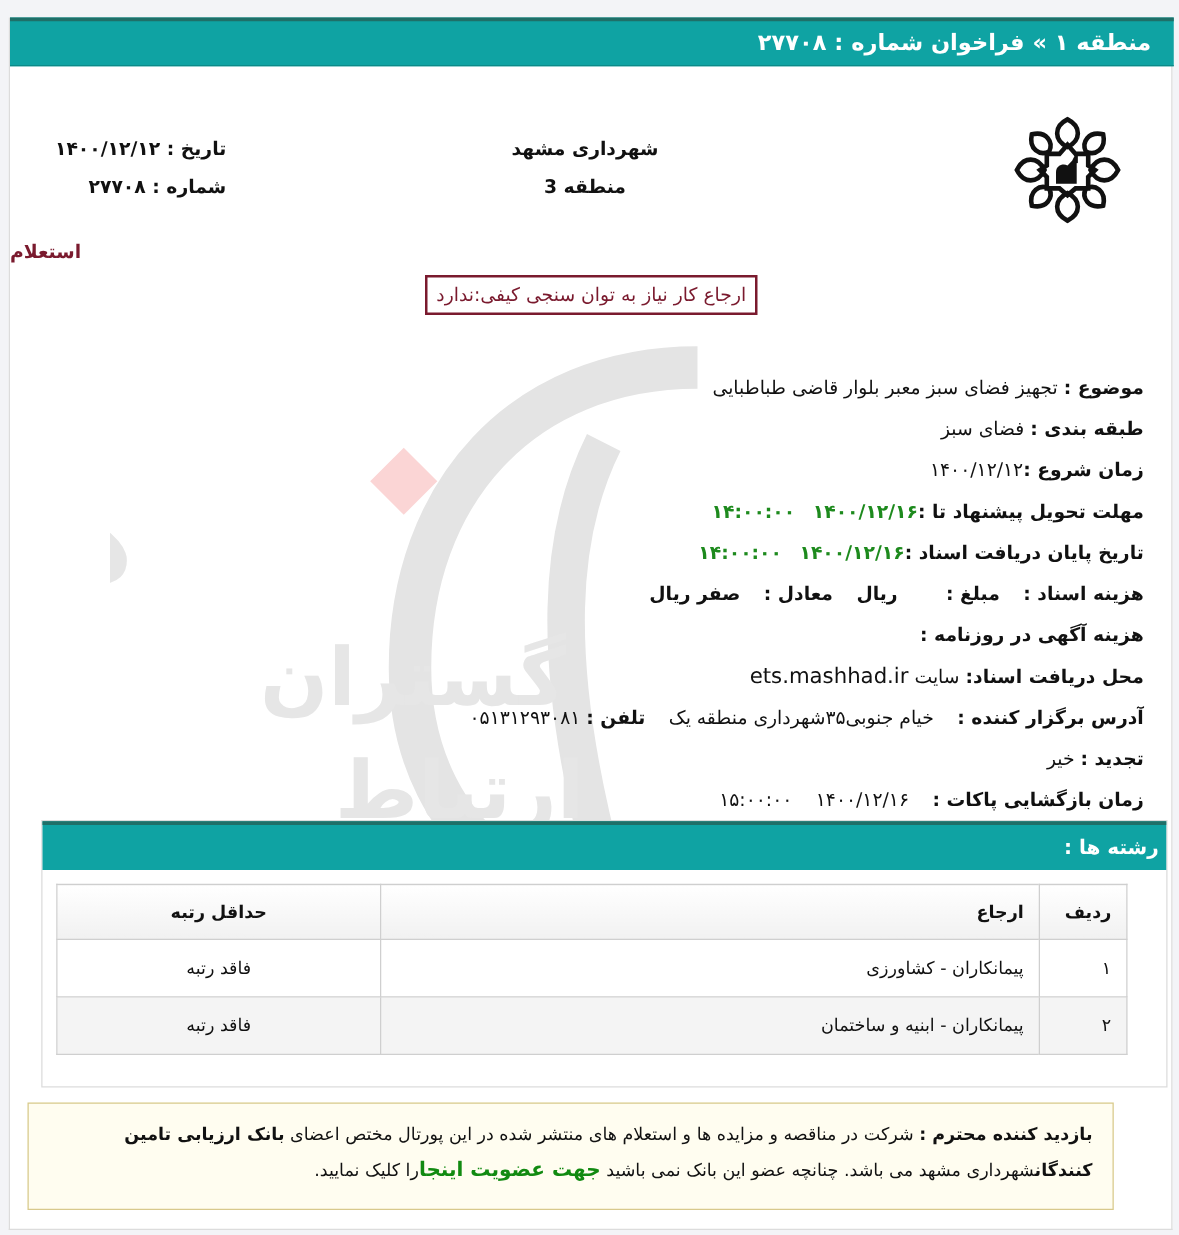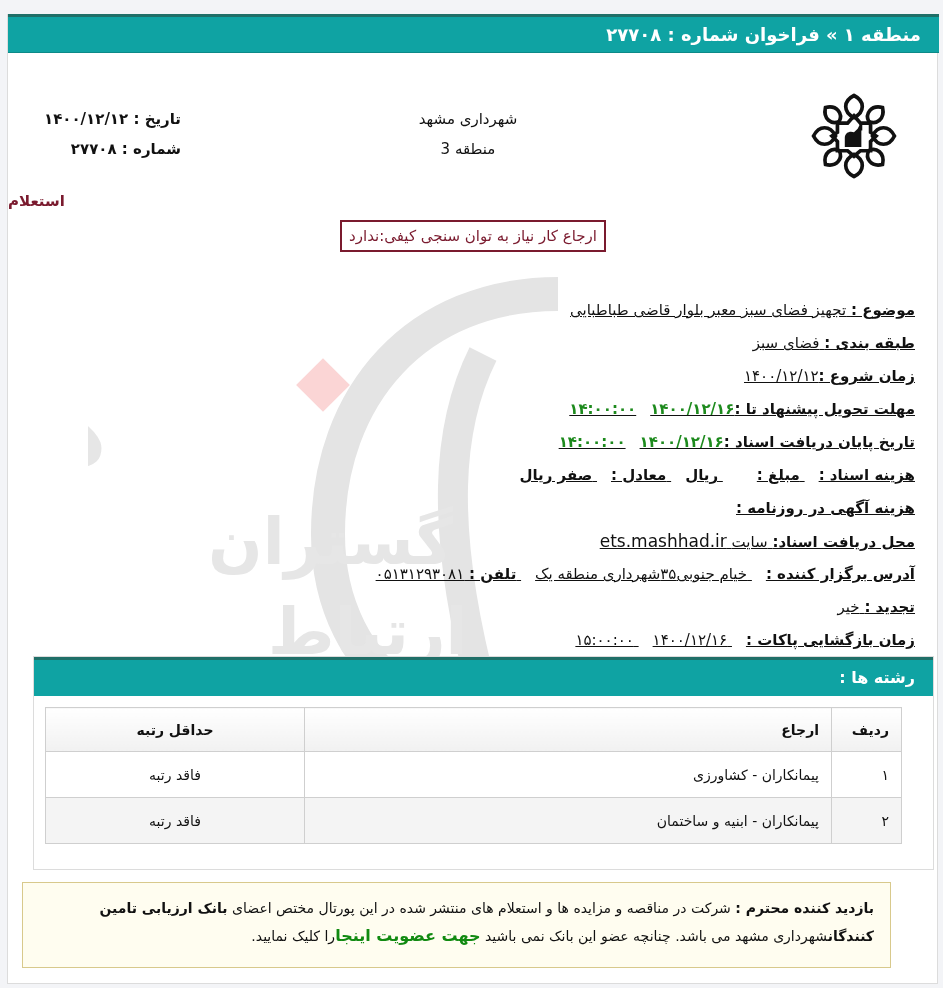--- a/index.html
+++ b/index.html
@@ -22,51 +22,51 @@
       border-top: 3px solid #1f6f68;
       border-bottom: 1px solid #0c8a88;
       direction: rtl;
       padding-right: 18px;
       color: #fff; font-weight: bold; font-size: 18px;
       line-height: 35px;
     }
     .watermark { position: absolute; left: 80px; top: 260px; width: 520px; height: 420px; pointer-events: none; }
     .header-area { position: absolute; left: 0; top: 60px; width: 931px; height: 130px; }
     .logo { position: absolute; left: 800px; top: 16px; width: 92px; height: 92px; }
-    .org { position: absolute; left: 360px; top: 30px; width: 200px; direction: rtl; text-align: center; font-weight: normal; font-size: 15px; line-height: 30px; }
+    .org { position: absolute; left: 360px; top: 30px; width: 200px; direction: rtl; text-align: center; font-weight: bold; font-size: 15px; line-height: 30px; }
     .meta { position: absolute; left: 23px; top: 30px; width: 150px; direction: rtl; text-align: right; font-weight: bold; font-size: 15px; line-height: 30px; }
     .meta .row { white-space: nowrap; }
     .doc-type {
       position: absolute; left: 0; top: 178px; width: 931px; text-align: left;
       color: #7a1a2e; font-weight: bold; font-size: 15px; direction: rtl;
     }
     .qual-box {
       position: absolute; left: 332px; top: 206px; width: 266px; height: 32px;
       border: 2px solid #7a1a2e; color: #7a1a2e;
       direction: rtl; text-align: center; font-size: 15px; line-height: 28px;
     }
     .details {
       position: absolute; right: 22px; top: 280px; width: 600px;
       direction: rtl; text-align: right; font-size: 15px;
     }
-    .details .line { height: 33px; line-height: 33px; white-space: nowrap; text-decoration: underline; }
+    .details .line { height: 33px; line-height: 33px; white-space: nowrap; }
     .details .lbl { font-weight: bold; }
     .details .green { color: #1d8a1d; font-weight: bold; }
     .details .site { font-family: "DejaVu Sans", sans-serif; font-size: 17px; }
     .gap { display: inline-block; width: 14px; }
     .gap-lg { display: inline-block; width: 34px; }
 
     .section {
       position: absolute; left: 25px; top: 642px; width: 901px; height: 214px;
       border: 1px solid #dcdcdc;
     }
     .section-bar {
       position: absolute; left: 0; top: 0; width: 899px; height: 39px;
       background: #0fa3a3; border-top: 3px solid #1f6f68;
-      direction: rtl; padding-right: 18px;
+      direction: rtl; padding-right: 6px;
       color: #fff; font-weight: bold; font-size: 16px; line-height: 36px;
     }
     table.fields {
       position: absolute; left: 11px; top: 50px; width: 857px;
       border-collapse: collapse; direction: rtl; font-size: 14px;
     }
     table.fields th, table.fields td {
       border: 1px solid #cfcfcf; height: 46px; padding: 0 12px;
     }
     table.fields th { background: linear-gradient(#ffffff, #f1f1f1); font-weight: bold; height: 44px; }

